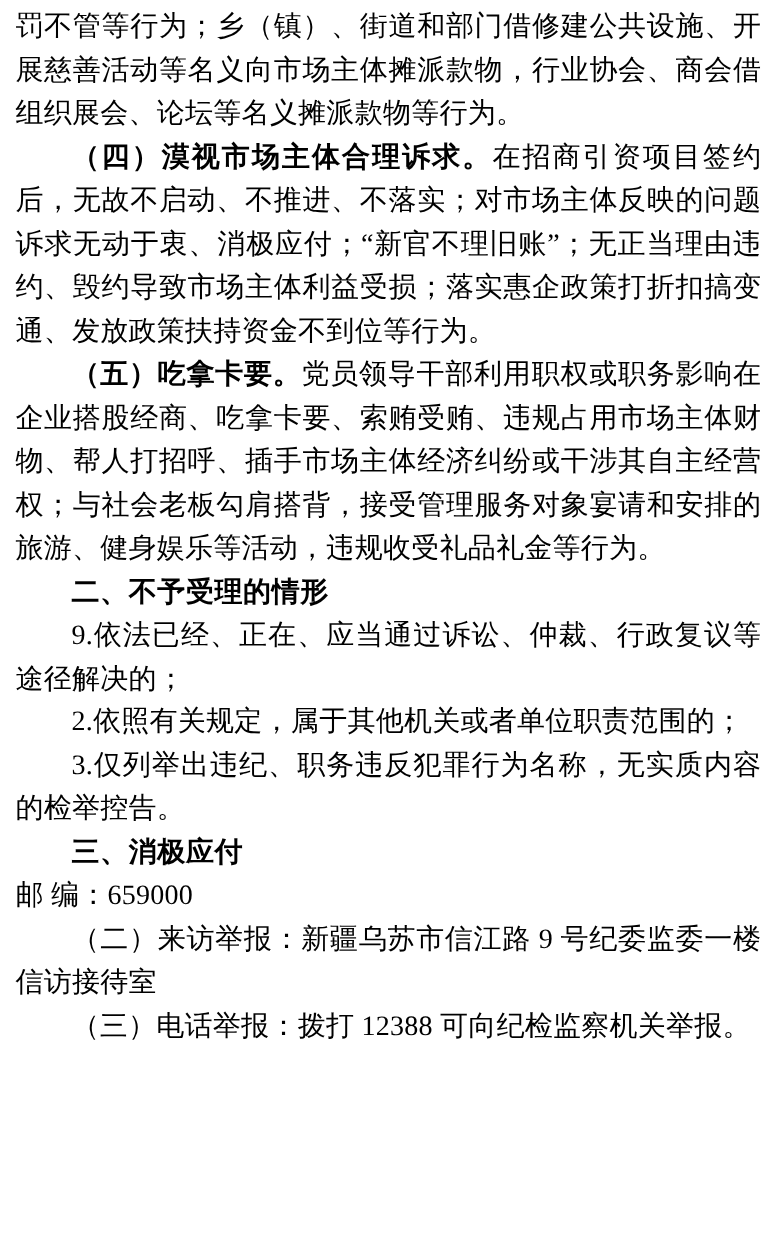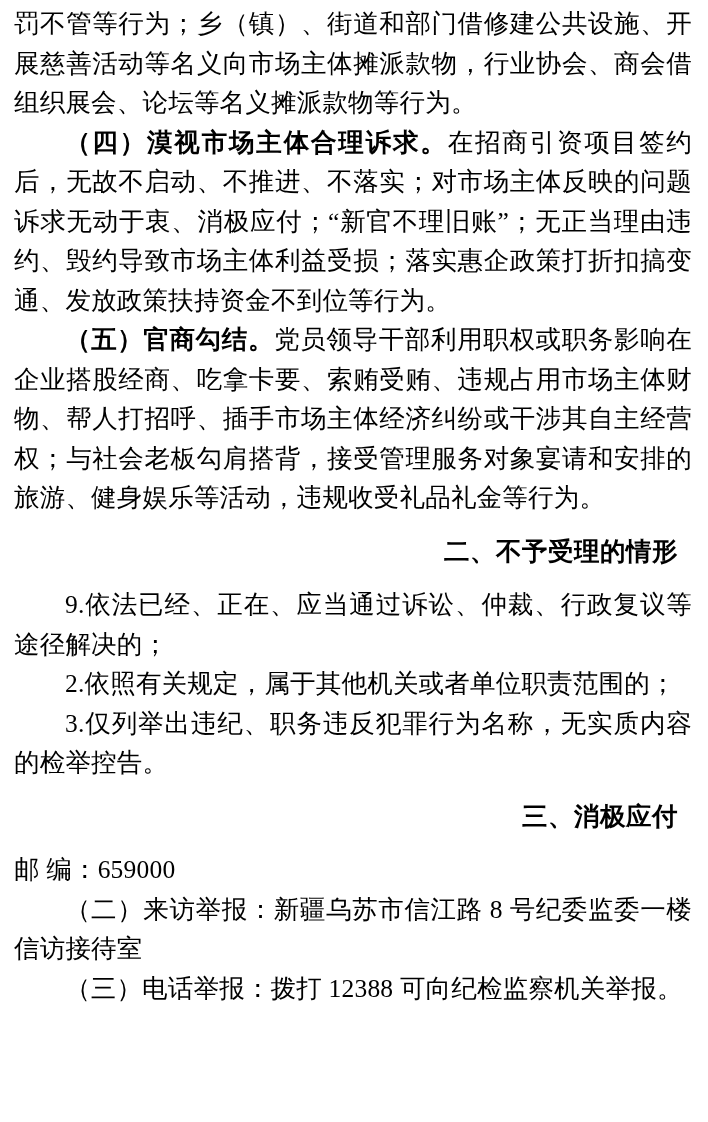--- a/index.html
+++ b/index.html
@@ -31,49 +31,48 @@
     font-family: "Liberation Serif", "DejaVu Serif", serif;
   }
   .indent {
     text-indent: 2em;
   }
   .heading {
     font-size: 25.5px;
     line-height: 39.5px;
     font-weight: bold;
     text-indent: 2em;
-    margin: 14px;
+    margin: 0;
     letter-spacing: 0.5px;
-    text-align: right;
   }
   .lead {
     font-weight: bold;
   }
 </style>
 </head>
 <body>
 
 <div class="page">
 
   <p class="para">罚不管等行为；乡（镇）、街道和部门借修建公共设施、开展慈善活动等名义向市场主体摊派款物，行业协会、商会借组织展会、论坛等名义摊派款物等行为。</p>
 
   <p class="para indent"><span class="lead">（四）漠视市场主体合理诉求。</span><span>在招商引资项目签约后，无故不启动、不推进、不落实；对市场主体反映的问题诉求无动于衷、消极应付；“新官不理旧账”；无正当理由违约、毁约导致市场主体利益受损；落实惠企政策打折扣搞变通、发放政策扶持资金不到位等行为。</span></p>
 
-  <p class="para indent"><span class="lead">（五）官商勾结。</span><span>党员领导干部利用职权或职务影响在企业搭股经商、吃拿卡要、索贿受贿、违规占用市场主体财物、帮人打招呼、插手市场主体经济纠纷或干涉其自主经营权；与社会老板勾肩搭背，接受管理服务对象宴请和安排的旅游、健身娱乐等活动，违规收受礼品礼金等行为。</span></p>
+  <p class="para indent"><span class="lead">（五）吃拿卡要。</span><span>党员领导干部利用职权或职务影响在企业搭股经商、吃拿卡要、索贿受贿、违规占用市场主体财物、帮人打招呼、插手市场主体经济纠纷或干涉其自主经营权；与社会老板勾肩搭背，接受管理服务对象宴请和安排的旅游、健身娱乐等活动，违规收受礼品礼金等行为。</span></p>
 
   <p class="heading">二、不予受理的情形</p>
 
   <p class="para indent">9.依法已经、正在、应当通过诉讼、仲裁、行政复议等途径解决的；</p>
 
   <p class="para indent">2.依照有关规定，属于其他机关或者单位职责范围的；</p>
 
   <p class="para indent">3.仅列举出违纪、职务违反犯罪行为名称，无实质内容的检举控告。</p>
 
   <p class="heading">三、消极应付</p>
 
 
   <p class="para">邮 编：659000</p>
 
-  <p class="para indent">（二）来访举报：新疆乌苏市信江路 8 号纪委监委一楼信访接待室</p>
+  <p class="para indent">（二）来访举报：新疆乌苏市信江路 9 号纪委监委一楼信访接待室</p>
 
   <p class="para indent">（三）电话举报：拨打 12388 可向纪检监察机关举报。</p>
 
 </div>
 
 </body></html>

